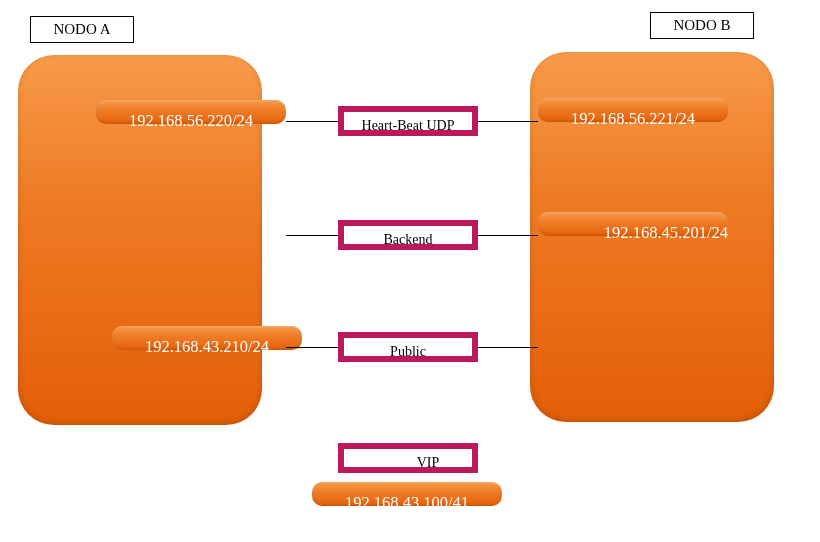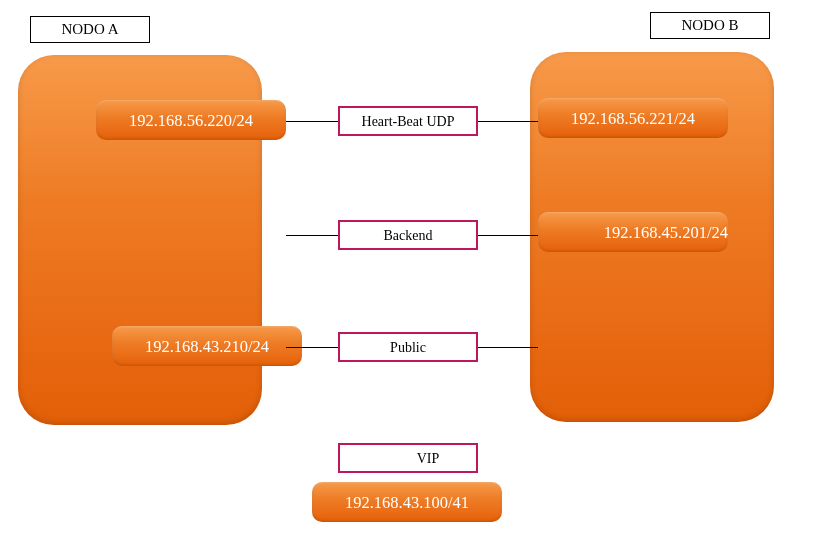--- a/index.html
+++ b/index.html
@@ -14,44 +14,44 @@
     position: absolute;
     inset: 0;
   }
   .node-label {
     position: absolute;
     background: #fff;
     border: 1px solid #000;
     padding: 4px 0;
     font-size: 15px;
     text-align: center;
-    width: 120px;
+    width: 104px;
   }
   .node-block {
     position: absolute;
     border-radius: 36px;
     background: linear-gradient(180deg, #f79a4a 0%, #ee7b24 40%, #e96a14 75%, #e25f07 100%);
     box-shadow: inset 0 -2px 6px rgba(0,0,0,0.15);
   }
   .ip-box {
     position: absolute;
-    height: 40px;
+    height: 24px;
     line-height: 42px;
     text-align: center;
     font-size: 16.5px;
     color: #fff;
     border-radius: 10px;
     background: linear-gradient(180deg, #f79a4a 0%, #ee7b24 45%, #e96a14 80%, #e25f07 100%);
     box-shadow: inset 0 -1px 3px rgba(0,0,0,0.15), inset 0 1px 2px rgba(255,255,255,0.25);
     width: 190px;
   }
   .link-box {
     position: absolute;
     background: #fff;
-    border: 2px solid #be185d;
+    border: 6px solid #be185d;
     height: 30px;
     line-height: 28px;
     text-align: center;
     font-size: 14px;
     width: 140px;
   }
   .connector {
     position: absolute;
     height: 0;
     border-top: 1px solid #000;

